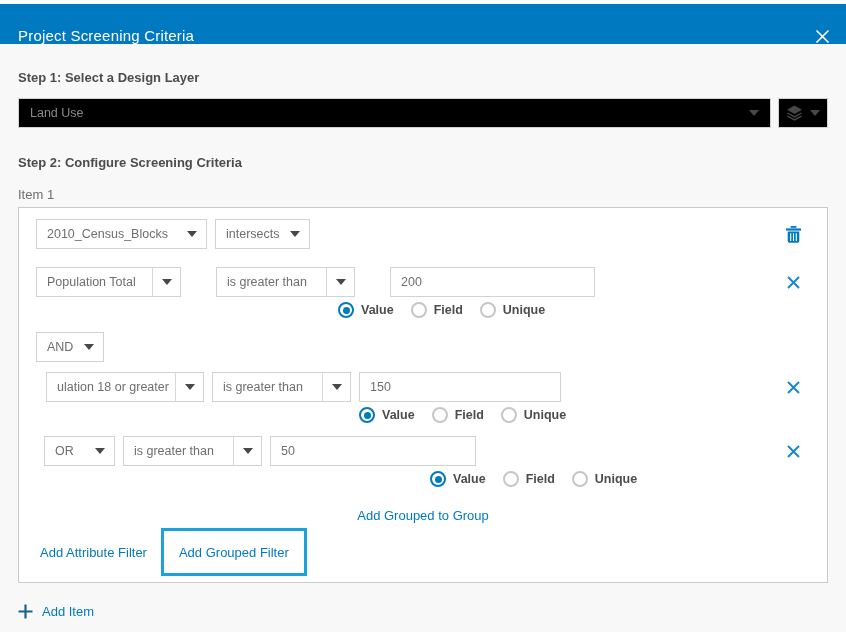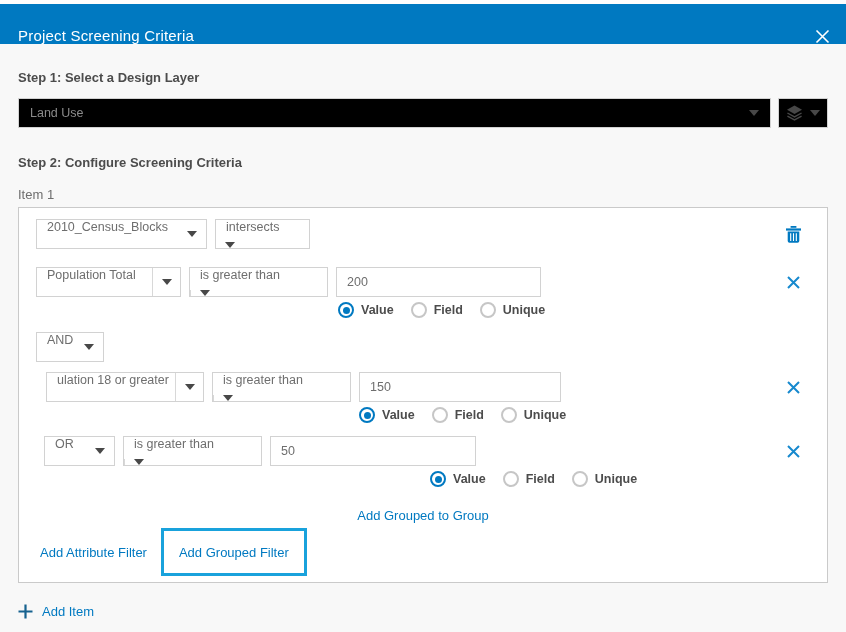--- a/index.html
+++ b/index.html
@@ -30,33 +30,33 @@
   .sel-text { flex:1; padding-left:11px; font-size:12.5px; color:#8b8b8b; }
   .caret { width:0; height:0; border-left:5px solid transparent; border-right:5px solid transparent; border-top:6px solid #484848; }
   .caret-box { width:32px; align-self:stretch; display:flex; align-items:center; justify-content:center; }
   .layers-btn { width:50px; margin-left:7px; justify-content:center; gap:7px; cursor:pointer; }
   .item-label { margin-top:17px; font-size:13px; color:#6e6e6e; }
   .panel {
     margin-top:5px; background:#fff; border:1px solid #cacaca;
     padding:11px 17px 6px 17px;
   }
   .frow { display:flex; align-items:center; }
-  .dd { display:flex; align-items:flex-start; height:30px; background:#fff; border:1px solid #d2d2d2; cursor:pointer; }
+  .dd { display:flex; align-items:center; height:30px; background:#fff; border:1px solid #d2d2d2; cursor:pointer; }
   .dd-text { flex:1; padding:0 6px 0 10px; font-size:12.5px; color:#6e6e6e; white-space:nowrap; overflow:hidden; }
   .dd-caret { width:28px; align-self:stretch; display:flex; align-items:center; justify-content:center; }
   .dd-caret.sep { border-left:1px solid #d8d8d8; }
   .tinput {
     height:30px; border:1px solid #d2d2d2; background:#fff;
     font-family:"Liberation Sans", sans-serif; font-size:12.5px; color:#6e6e6e;
     padding:0 10px; outline:none;
   }
-  .gap8 { margin-left:8px;flex-direction:column; }
+  .gap8 { margin-left:8px; }
   .del-x { margin-left:auto; margin-right:10px; cursor:pointer; display:flex; align-items:center; }
   .trash { margin-left:auto; margin-right:9px; cursor:pointer; display:flex; align-items:center; }
-  .row2 { margin-top:18px; }
+  .row2 { margin-top:18px;gap:27px; }
   .radio-row { display:flex; align-items:center; margin-top:4px; height:18px; }
   .radio-opt { display:flex; align-items:center; margin-right:17px; cursor:pointer; }
   .radio { width:16px; height:16px; border-radius:50%; border:2px solid #c6c6c6; background:#fff;
            display:flex; align-items:center; justify-content:center; }
   .radio.sel { border-color:#0079c1; }
   .radio.sel::after { content:''; width:7px; height:7px; border-radius:50%; background:#0079c1; }
   .radio-label { margin-left:7px; font-size:12.5px; font-weight:bold; color:#4c4c4c; }
   .and-row { margin-top:13px; }
   .nrow1 { margin-top:10px; margin-left:10px; }
   .nrow2 { margin-top:12px; margin-left:8px; }

